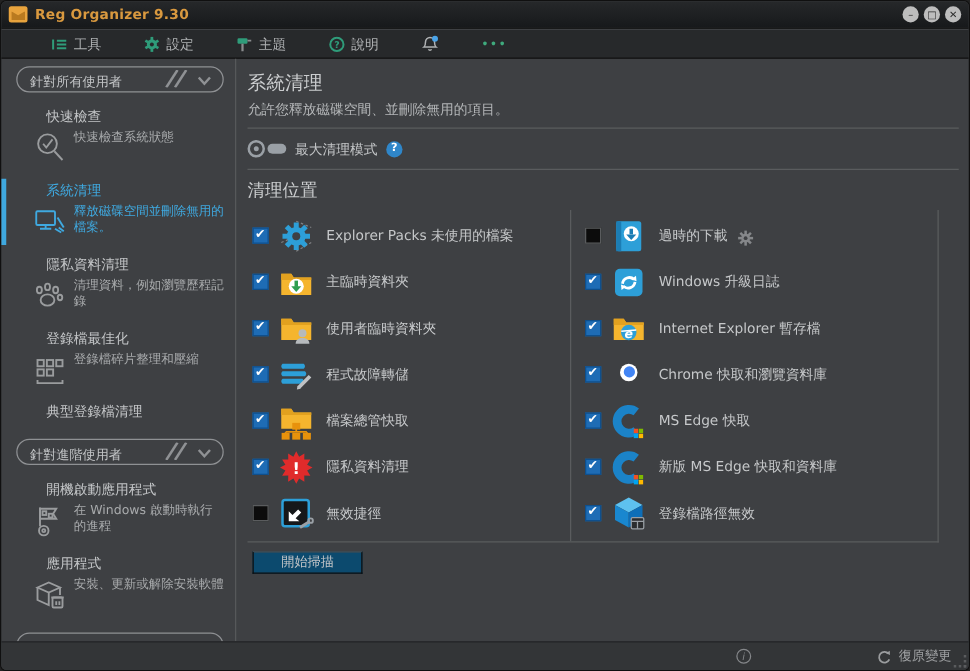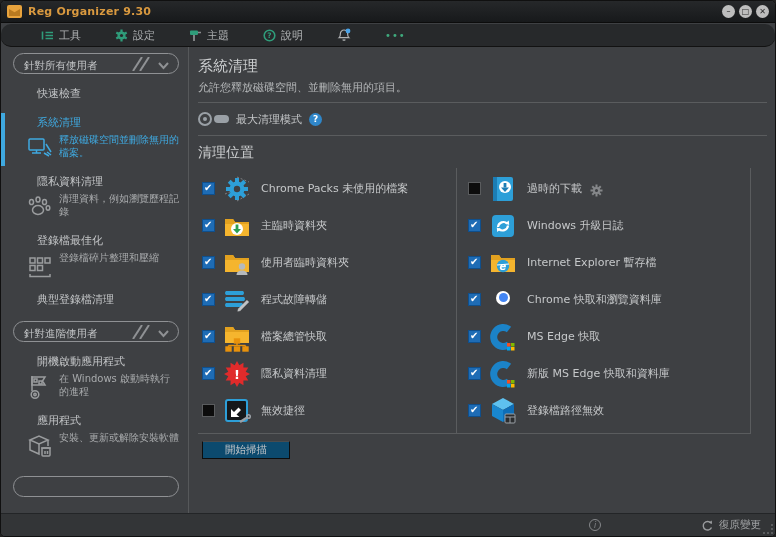--- a/index.html
+++ b/index.html
@@ -8,21 +8,21 @@
 
   
   #titlebar{position:absolute;left:0;top:0;width:100%;height:22px;background:linear-gradient(#26282a,#17191b);display:flex;align-items:center;padding:0 6px;border-bottom:1px solid #0c0c0c;}
   .logo{width:15px;height:13px;background:#e8a33d;border-radius:2px;margin-right:6px;position:relative;flex:none;}
   .logo::after{content:"";position:absolute;left:2px;top:4px;right:2px;bottom:2px;background:#b97a20;clip-path:polygon(0 0,50% 45%,100% 0,100% 100%,0 100%);}
   .title-text{color:#d9993f;font-size:11px;font-weight:bold;letter-spacing:.2px;}
   .win-btns{margin-left:auto;display:flex;gap:4px;}
   .win-btn{width:13px;height:13px;border-radius:50%;background:#bdbdbd;color:#2b2b2b;font-size:8px;line-height:13px;text-align:center;cursor:default;}
 
   
-  #menubar{position:absolute;left:0;top:23px;width:100%;height:23px;background:#27292b;border-bottom:1px solid #121212;display:flex;align-items:center;padding-left:40px;gap:34px;border-radius:10px;}
+  #menubar{position:absolute;left:0;top:23px;width:100%;height:23px;background:#27292b;border-bottom:1px solid #121212;display:flex;align-items:center;padding-left:40px;gap:34px;}
   .menu-item{display:flex;align-items:center;gap:5px;color:#b0b2b4;font-size:11px;}
   .mi-ico{width:13px;height:13px;position:relative;flex:none;}
   .mi-ico svg{position:absolute;inset:0;}
   .menu-more{color:#3faa7d;font-size:10px;letter-spacing:1px;}
 
   
   #sidebar{position:absolute;left:12px;top:52px;width:166px;bottom:24px;}
   #sidebar-divider{position:absolute;left:187px;top:46px;bottom:23px;width:1px;background:#56585a;}
   .pill{height:21px;border:1px solid #8f9194;border-radius:11px;display:flex;align-items:flex-end;padding:0 8px 0 10px;color:#c3c5c7;font-size:10.5px;margin-bottom:8px;background:transparent;}
   .pill .stripes{margin-left:auto;margin-right:4px;}
@@ -161,20 +161,30 @@
             <line x1="2" y1="14" x2="11" y2="0"></line>
             <line x1="9" y1="14" x2="18" y2="0"></line>
           </svg></span>
       <span><svg width="13" height="11">
             <polyline points="2,3 6.5,8 11,3"></polyline>
           </svg></span>
     </div>
 
     <div class="sb-item">
       <div class="sb-title">快速檢查</div>
+      <div class="sb-row">
+        <span class="sb-ico">
+          <svg viewBox="0 0 30 30">
+              <circle cx="13" cy="12" r="7.5"></circle>
+              <line x1="18.5" y1="18" x2="25" y2="25"></line>
+              <polyline points="9.5,12 12,15 17,8.5"></polyline>
+            </svg>
+        </span>
+        <div class="sb-sub">快速檢查系統狀態</div>
+      </div>
     </div>
 
     <div class="sb-item active">
       <div class="sb-title">系統清理</div>
       <div class="sb-row">
         <span class="sb-ico">
           <svg viewBox="0 0 30 30">
               <rect x="4" y="7" width="15" height="11" rx="1"></rect>
               <line x1="7" y1="21" x2="16" y2="21"></line>
               <line x1="11.5" y1="18" x2="11.5" y2="21"></line>
@@ -309,21 +319,21 @@
                 <g fill="#2d9fd8">
                   <rect x="13" y="4" width="4" height="22"></rect>
                   <rect x="13" y="4" width="4" height="22" transform="rotate(45 15 15)"></rect>
                   <rect x="13" y="4" width="4" height="22" transform="rotate(90 15 15)"></rect>
                   <rect x="13" y="4" width="4" height="22" transform="rotate(135 15 15)"></rect>
                   <circle cx="15" cy="15" r="7.5"></circle>
                 </g>
                 <circle cx="15" cy="15" r="3.2" fill="#3e4043"></circle>
               </svg>
           </span>
-          <span class="item-label">Chrome Packs 未使用的檔案</span>
+          <span class="item-label">Explorer Packs 未使用的檔案</span>
         </div>
         <div class="clean-item">
           <span class="cb checked"></span>
           <span class="ci">
             <svg viewBox="0 0 30 30">
                 <path d="M3 8h8l2 3h14v14H3z" fill="#f5b52e"></path>
                 <path d="M3 8h8l2 3h14v2H3z" fill="#e2a11f"></path>
                 <circle cx="15" cy="18" r="6" fill="#fff"></circle>
                 <rect x="13.6" y="13.5" width="2.8" height="5" fill="#2e9e4f"></rect>
                 <polygon points="11,18 19,18 15,22.5" fill="#2e9e4f"></polygon>

